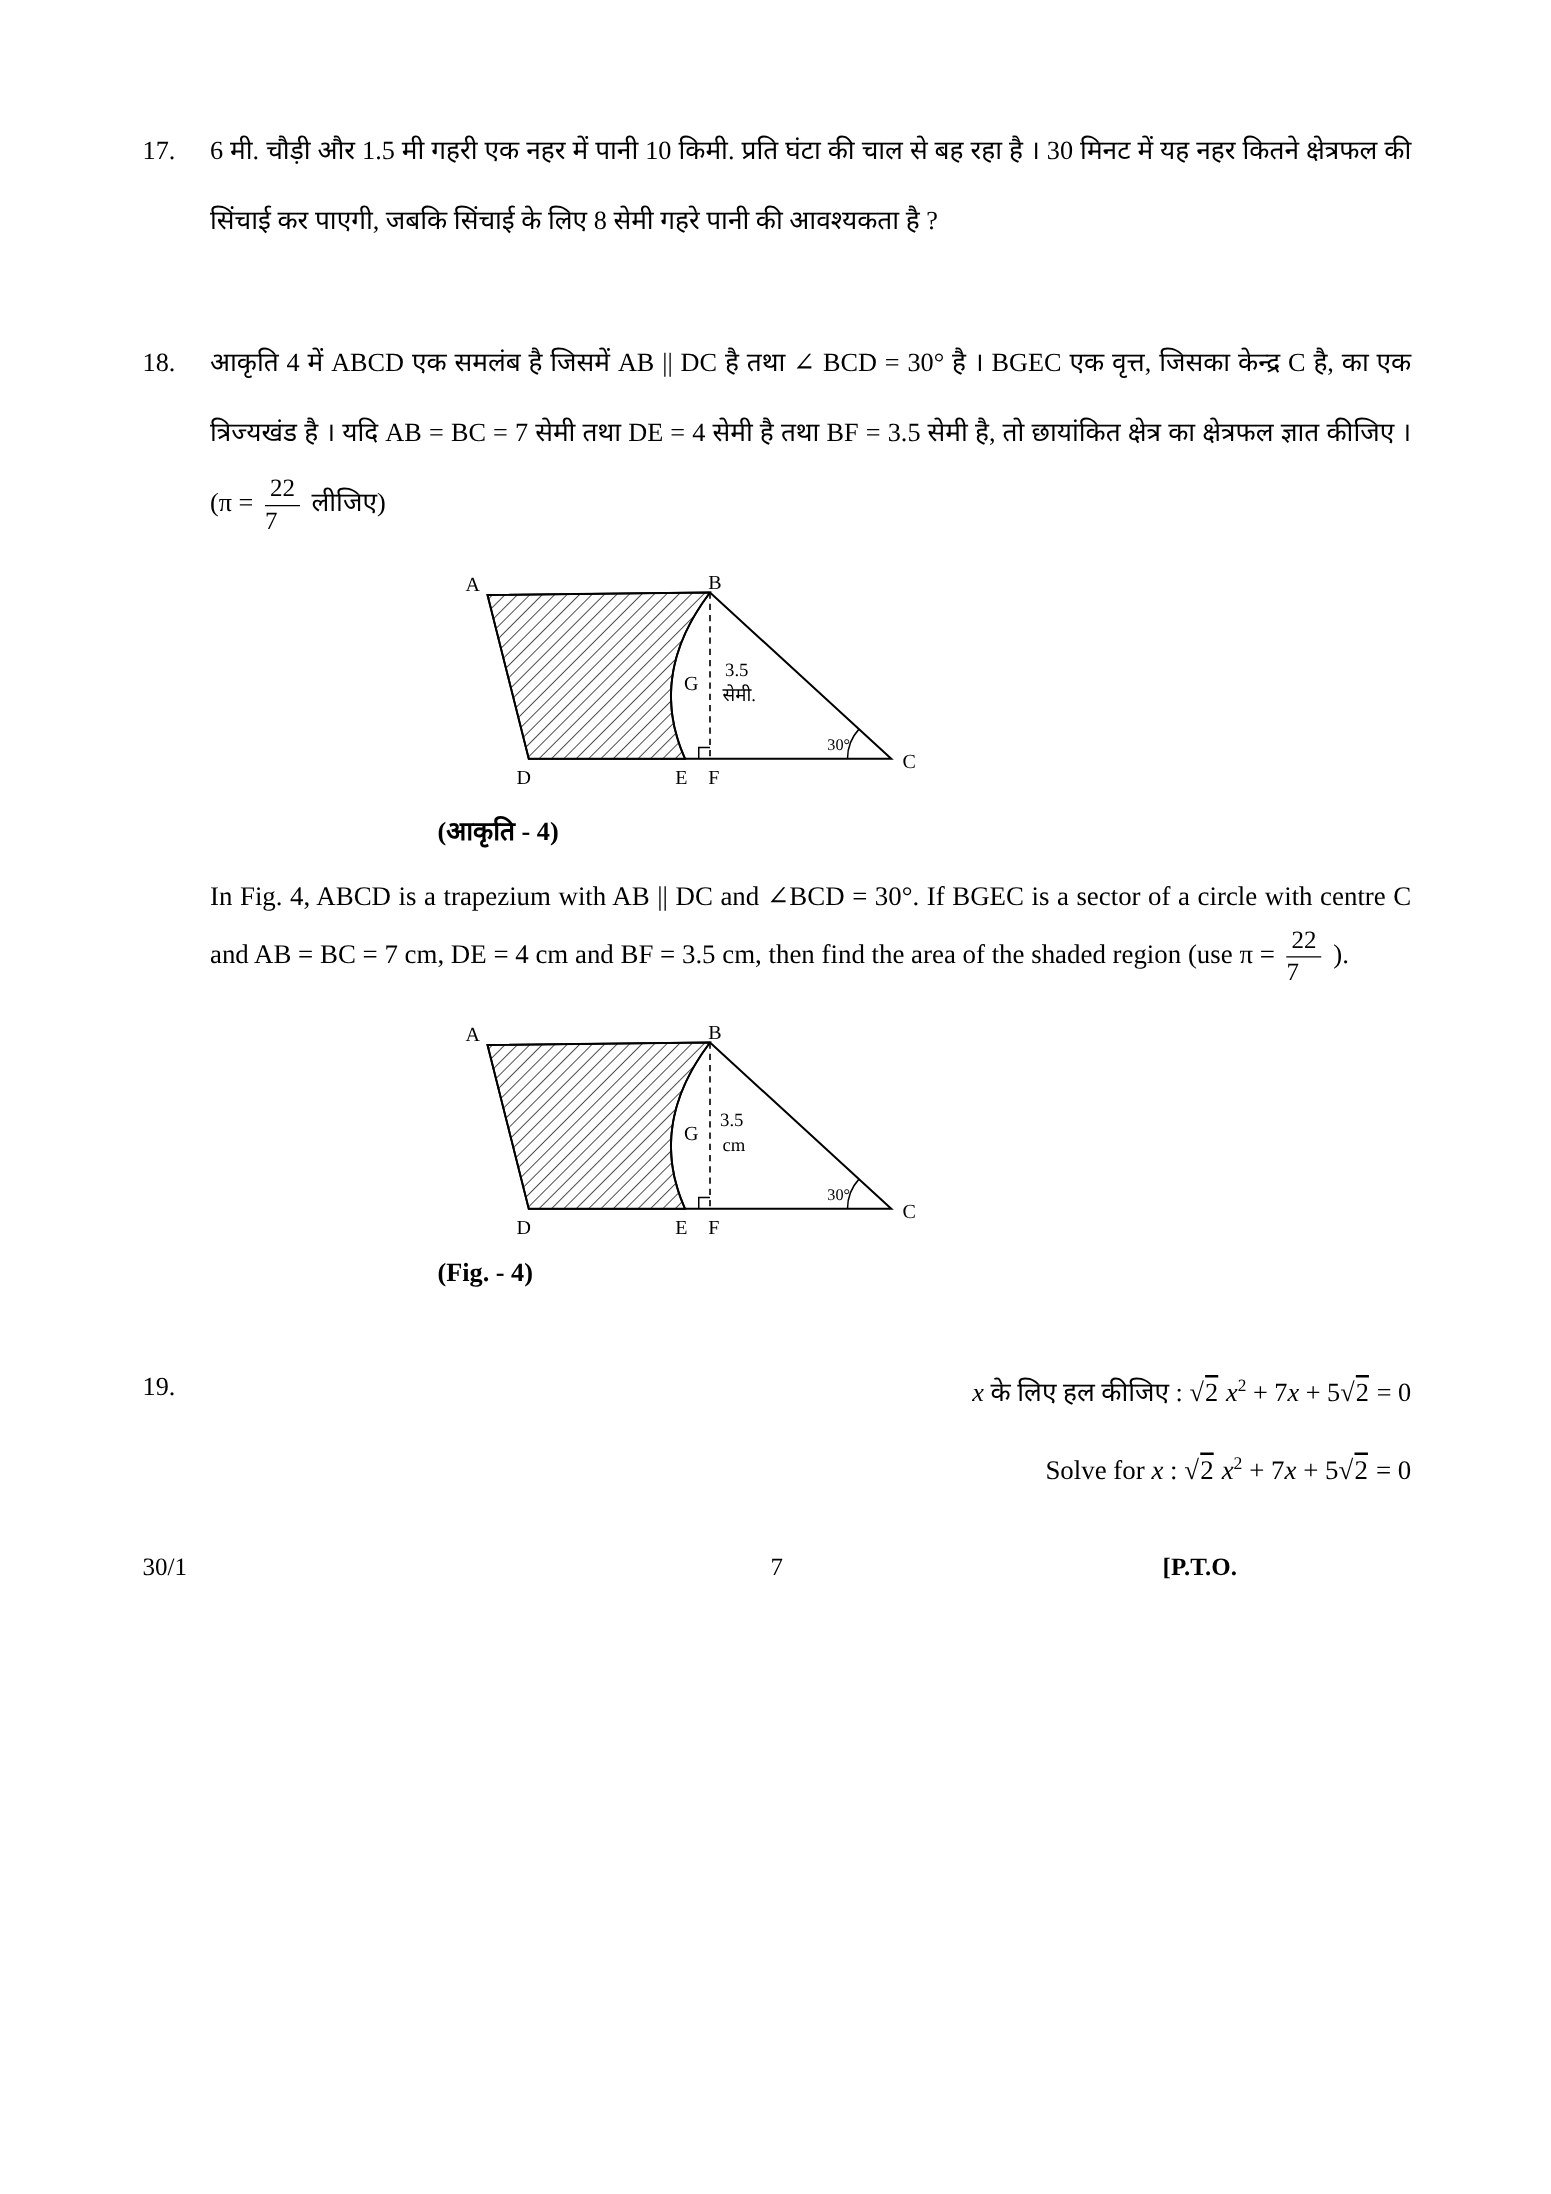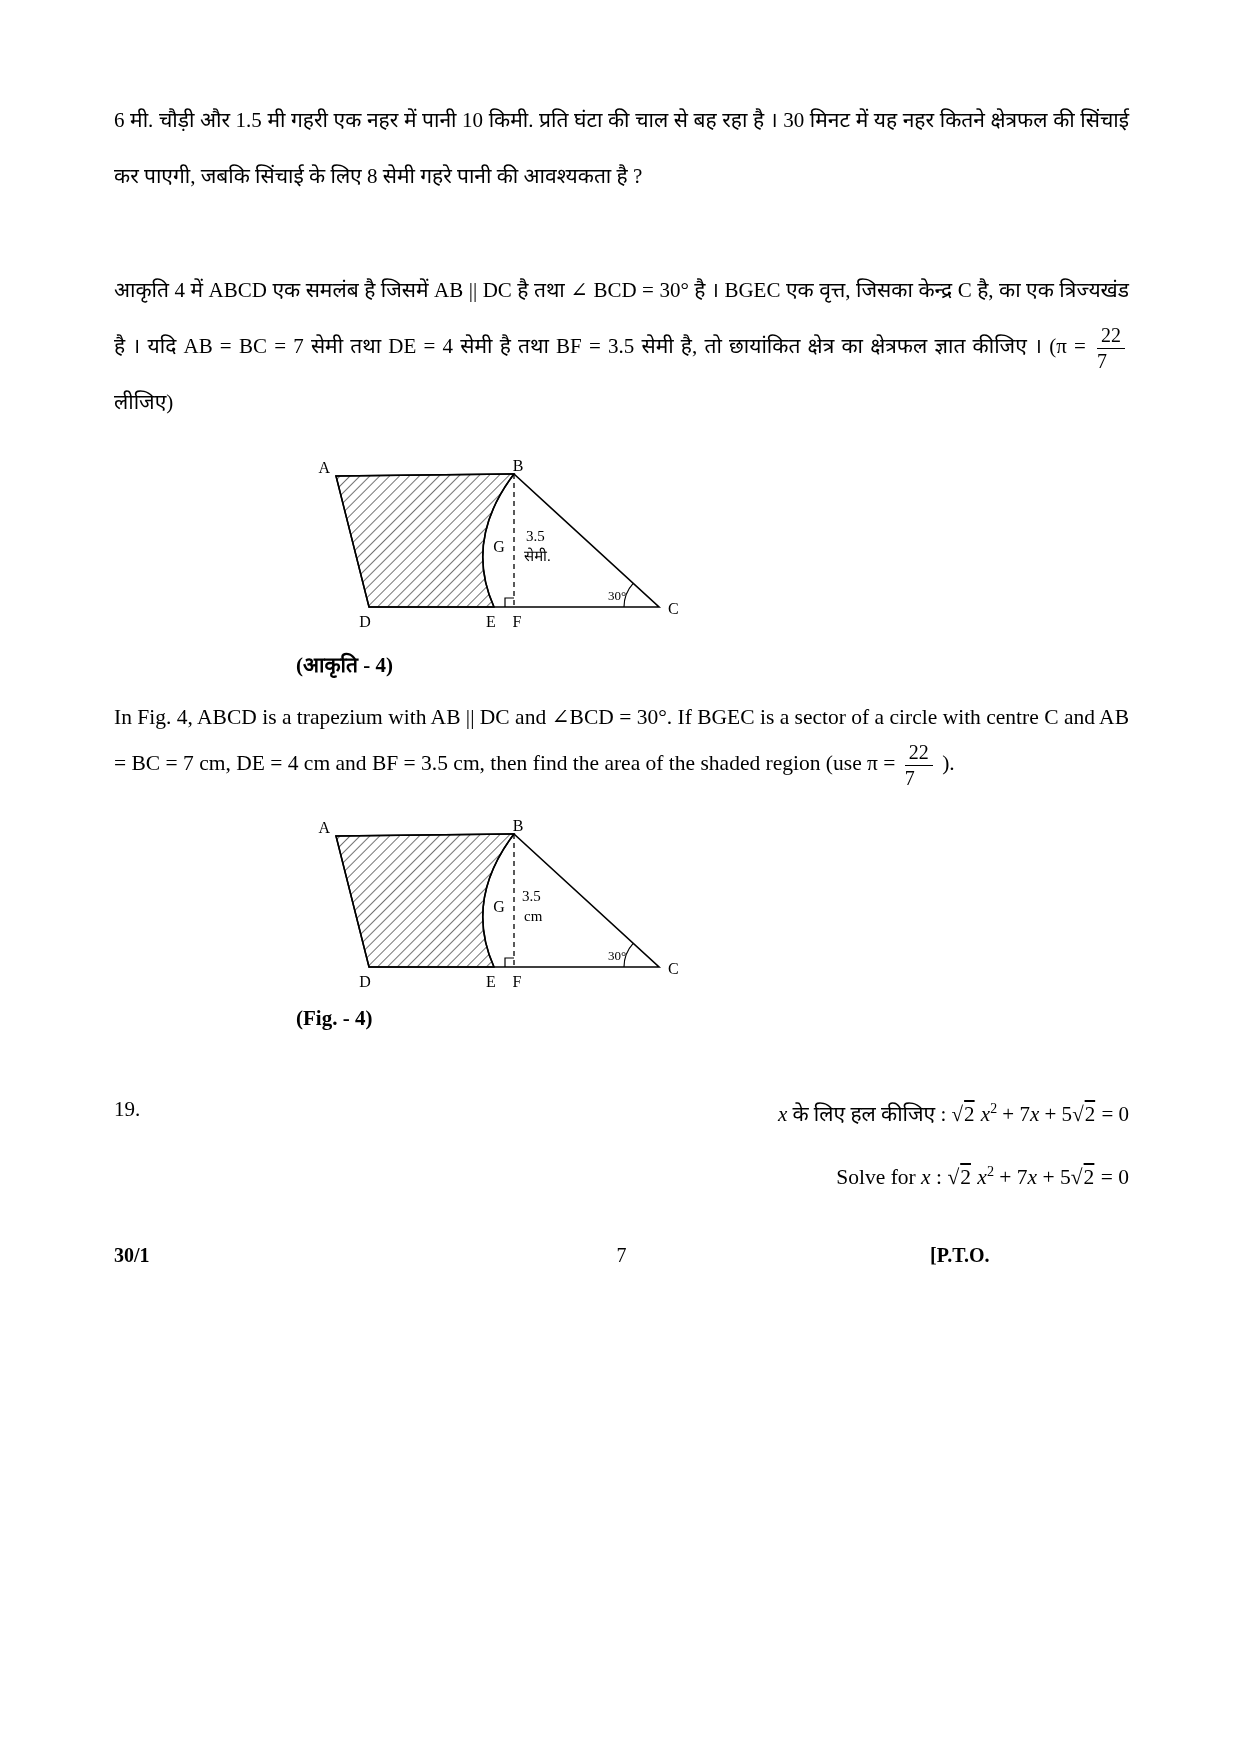--- a/index.html
+++ b/index.html
@@ -47,36 +47,38 @@
   .fig-svg text.ang { font-size:13px; }
   .fig-caption {
     font-weight:bold; font-size:21px; margin-top:14px;
   }
   .fig-caption.hindi-cap { margin-top:18px; }
 
   .footer {
     display:flex; align-items:baseline; margin-top:44px;
     font-size:20px;
   }
-  .footer .f-left  { flex:1; text-align:left;  font-weight:bold; }
+  .footer .f-left  { flex:1; text-align:left;  font-weight:normal; }
   .footer .f-center{ flex:1; text-align:center; }
   .footer .f-right { flex:1; text-align:center; font-weight:bold; }
 </style>
 </head>
 <body>
 
 <div class="page">
 
   <div class="question">
+    <div class="qnum">17.</div>
     <div class="qbody">
       <p class="hindi">6 मी. चौड़ी और 1.5 मी गहरी एक नहर में पानी 10 किमी. प्रति घंटा की चाल से बह रहा है । 30 मिनट में यह नहर कितने क्षेत्रफल की सिंचाई कर पाएगी, जबकि सिंचाई के लिए 8 सेमी गहरे पानी की आवश्यकता है ?</p>
     </div>
   </div>
 
   <div class="question q18">
+    <div class="qnum">18.</div>
     <div class="qbody">
 
       <p class="hindi"><span>आकृति 4 में ABCD एक समलंब है जिसमें AB || DC है तथा ∠ BCD = 30° है । BGEC एक वृत्त, जिसका केन्द्र C है, का एक त्रिज्यखंड है । यदि AB = BC = 7 सेमी तथा DE = 4 सेमी है तथा BF = 3.5 सेमी है, तो छायांकित क्षेत्र का क्षेत्रफल ज्ञात कीजिए ।  (π = </span><span class="frac"><span class="num">22</span><span class="den">7</span></span><span> लीजिए)</span></p>
 
       <div class="figure-block">
         <svg class="fig-svg" width="400" height="172" viewBox="0 0 400 172">
           <defs>
             <pattern id="hatch1" patternUnits="userSpaceOnUse" width="7" height="7" patternTransform="rotate(45)">
               <line x1="0" y1="0" x2="0" y2="7" stroke="#000" stroke-width="1.1"></line>
             </pattern>

